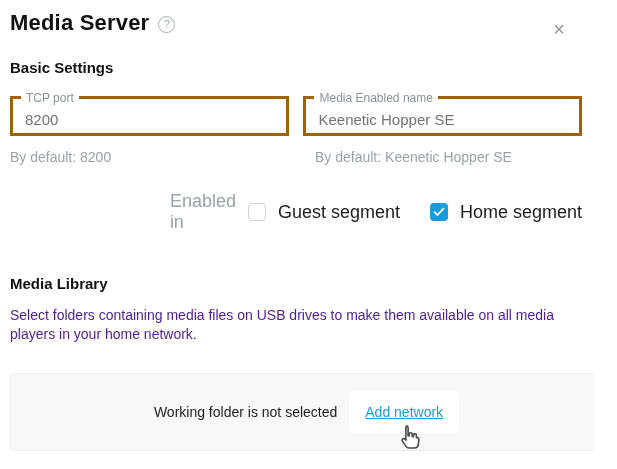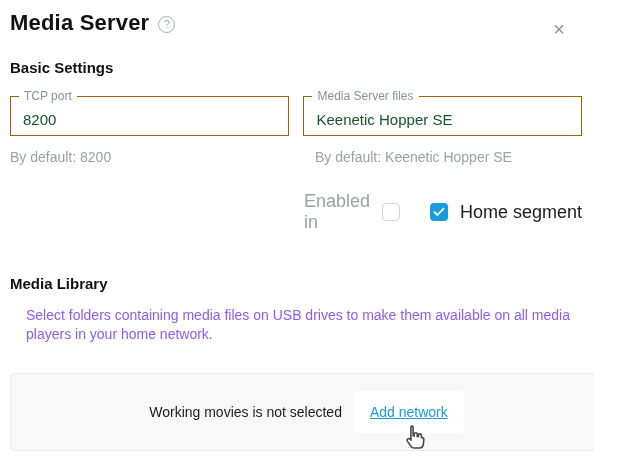--- a/index.html
+++ b/index.html
@@ -65,21 +65,21 @@
   .heading-library { margin-top: 42px; }
   
   .inputs-row {
     display: flex;
     gap: 14px;
     margin-top: 20px;
   }
   .field {
     position: relative;
     height: 40px;
-    border: 1px solid #a16207;
+    border: 3px solid #a16207;
     border-radius: 0;
     background: #fff;
   }
   .field-tcp { width: 291px; }
   .field-name { width: 290px; }
   .field-label {
     position: absolute;
     top: -8px;
     left: 8px;
     background: #fff;
@@ -90,21 +90,21 @@
   }
   .field-input {
     width: 100%;
     height: 100%;
     border: none;
     outline: none;
     background: transparent;
     padding: 6px 12px 0 12px;
     font-family: "Liberation Sans", sans-serif;
     font-size: 15px;
-    color: #14532d;
+    color: #737373;
   }
   .hints-row {
     display: flex;
     margin-top: 13px;
     font-size: 14px;
     color: #9ba1a7;
     align-items: flex-end;
   }
   .hint-tcp { width: 305px; }
   
@@ -138,23 +138,22 @@
     color: #1c1c1e;
     cursor: pointer;
   }
   .cb-group { display: flex; align-items: center; }
   .cb-gap { margin-left: 30px; }
   
   .library-desc {
     margin-top: 14px;
     font-size: 14px;
     line-height: 19px;
-    color: #8b5cf6;
+    color: #4c1d95;
     max-width: 600px;
-    margin-left: 16px;
   }
   .library-panel {
     margin-top: 29px;
     width: 593px;
     height: 78px;
     background: #f8f8f9;
     border: 1px solid #ececee;
     border-radius: 4px;
     display: flex;
     align-items: center;
@@ -199,51 +198,52 @@
 
 
   <div class="section-heading heading-basic">Basic Settings</div>
 
   <div class="inputs-row">
     <div class="field field-tcp">
       <span class="field-label">TCP port</span>
       <input class="field-input" type="text" value="8200" style="">
     </div>
     <div class="field field-name">
-      <span class="field-label">Media Server files</span>
+      <span class="field-label">Media Enabled name</span>
       <input class="field-input" type="text" value="Keenetic Hopper SE" style="">
     </div>
   </div>
 
   <div class="hints-row">
     <div class="hint-tcp">By default: 8200</div>
     <div>By default: Keenetic Hopper SE</div>
   </div>
 
   <div class="enabled-row">
     <div class="enabled-label">Enabled in</div>
     <div class="cb-group">
       <div class="checkbox unchecked"></div>
+      <div class="checkbox-label">Guest segment</div>
     </div>
     <div class="cb-group cb-gap">
       <div class="checkbox checked">
         <svg width="12" height="10" viewBox="0 0 12 10">
           <path d="M1.5 5.2 L4.4 8 L10.5 1.6" fill="none" stroke="#ffffff" stroke-width="1.8" stroke-linecap="round" stroke-linejoin="round"></path>
         </svg>
       </div>
       <div class="checkbox-label">Home segment</div>
     </div>
   </div>
 
   <div class="section-heading heading-library">Media Library</div>
 
   <div class="library-desc">Select folders containing media files on USB drives to make them available on all media players in your home network.</div>
 
   <div class="library-panel">
-    <div class="empty-text">Working movies is not selected</div>
+    <div class="empty-text">Working folder is not selected</div>
     <div class="add-folder-wrap">
       <a class="add-folder-link">Add network</a>
       <div class="cursor-icon">
         <svg width="28" height="30" viewBox="0 0 24 26">
           <path d="M9.2 2.6c.9 0 1.5.7 1.5 1.5v7l1 .2v-1.6c0-.7.6-1.3 1.3-1.3s1.3.6 1.3 1.3v2l1 .2v-1.2c0-.7.6-1.3 1.3-1.3s1.3.6 1.3 1.3v1.8l.9.2c.8.2 1.3 1 1.2 1.8l-.5 4.3c-.2 1.6-1.6 2.9-3.2 2.9h-4.7c-1.1 0-2.1-.5-2.7-1.4l-3.2-4.6c-.4-.6-.3-1.5.3-1.9.6-.4 1.3-.4 1.8.1l1 1V4.1c0-.8.6-1.5 1.4-1.5z" fill="#ffffff" stroke="#4a4a4a" stroke-width="1.4" stroke-linejoin="round"></path>
         </svg>
       </div>
     </div>
   </div>
 

